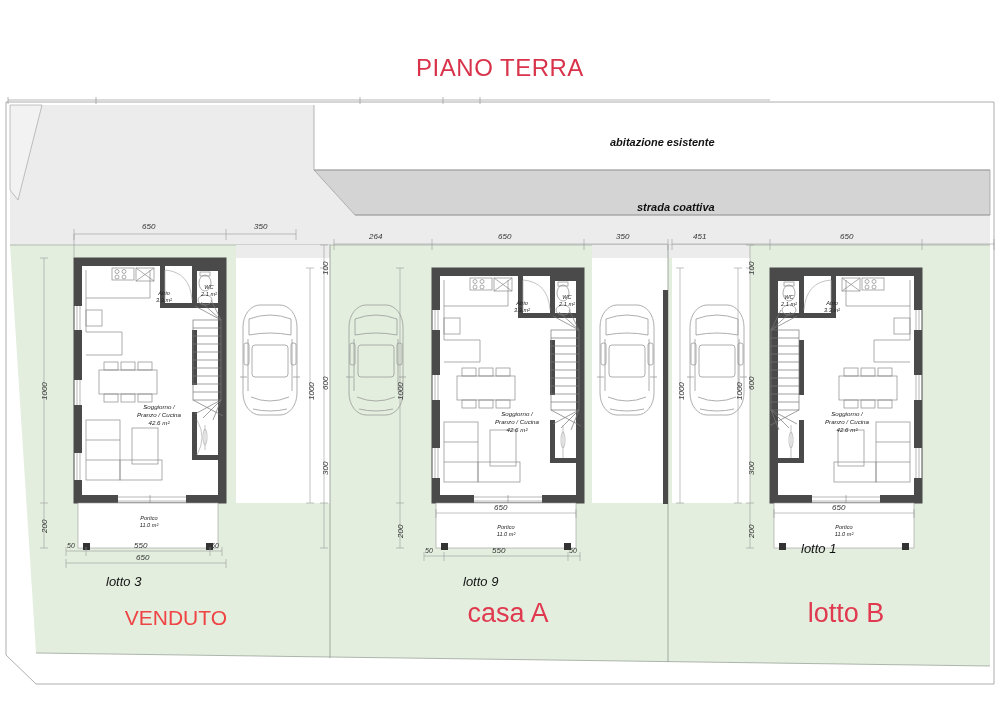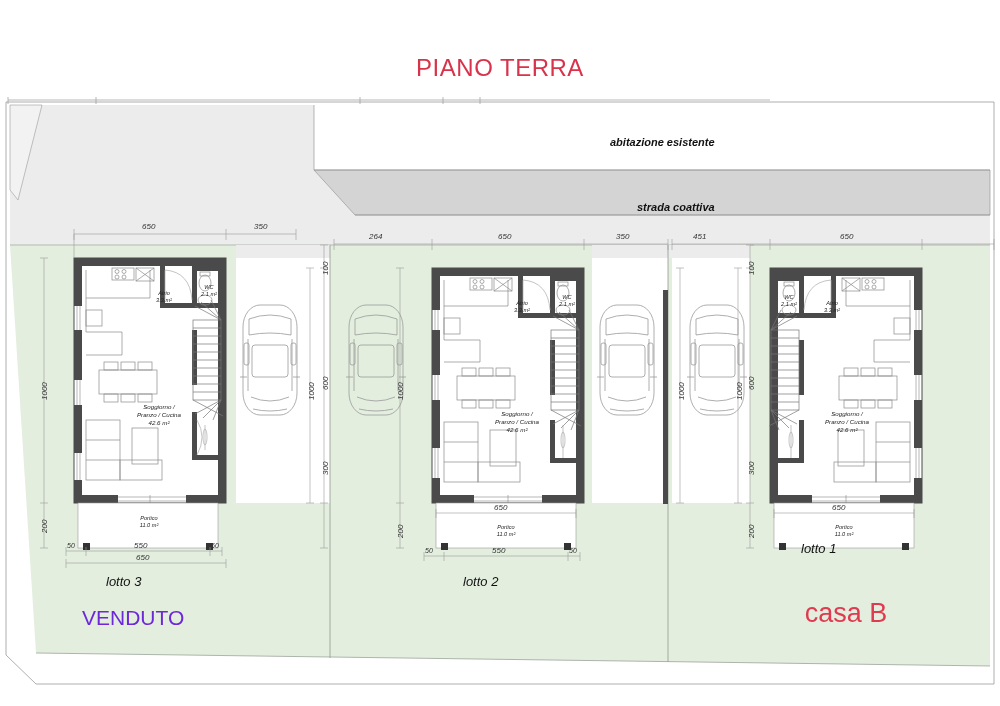--- a/index.html
+++ b/index.html
@@ -11,21 +11,21 @@
   .title{position:absolute;left:0;top:54px;width:1000px;text-align:center;
          font-size:24px;color:#d8334a;letter-spacing:.5px;}
 
   
   svg.layer{position:absolute;left:0;top:0;width:1000px;height:706px;overflow:visible;}
 
   
   .lbl{position:absolute;white-space:nowrap;color:#111;}
   .ctx-lbl{font-size:11px;font-weight:bold;font-style:italic;}
   .lotto{font-size:13px;font-weight:normal;font-style:italic;text-align:left;}
-  .venduto{position:absolute;font-size:21px;color:#6d28d9;text-align:left;}
+  .venduto{position:absolute;font-size:21px;color:#ef4444;text-align:right;}
   .casa{position:absolute;font-size:27px;color:#e03a50;text-align:center;}
   .room{position:absolute;font-size:5.6px;font-style:italic;color:#222;
         text-align:center;line-height:1.32;white-space:nowrap;}
   .room.big{font-size:6.2px;}
   .dim{position:absolute;font-size:8px;font-style:italic;color:#333;
        white-space:nowrap;}
   .dim.v{transform-origin:0 0;transform:rotate(-90deg);}
   .dim.small{font-size:7px;}
 </style>
 </head>
@@ -555,18 +555,19 @@
   <div class="dim v" style="left:747px;top:275px;">100</div>
   <div class="dim v" style="left:747px;top:390px;">600</div>
   <div class="dim v" style="left:747px;top:475px;">300</div>
   <div class="dim v" style="left:735px;top:400px;">1000</div>
   <div class="dim v" style="left:747px;top:538px;">200</div>
   <div class="dim" style="left:832px;top:503px;">650</div>
 
   <div class="lbl lotto" style="left:106px;top:574px;width:90px;">lotto 3</div>
   <div class="venduto" style="left:82px;top:606px;width:145px;">VENDUTO</div>
 
-  <div class="lbl lotto" style="left:463px;top:574px;width:90px;">lotto 2</div>
+  <div class="lbl lotto" style="left:463px;top:574px;width:90px;">lotto 9</div>
+  <div class="casa" style="left:433px;top:598px;width:150px;">casa A</div>
 
   <div class="lbl lotto" style="left:801px;top:541px;width:90px;">lotto 1</div>
-  <div class="casa" style="left:771px;top:598px;width:150px;">casa B</div>
+  <div class="casa" style="left:771px;top:598px;width:150px;">lotto B</div>
 
 </div>
 
 </body></html>

